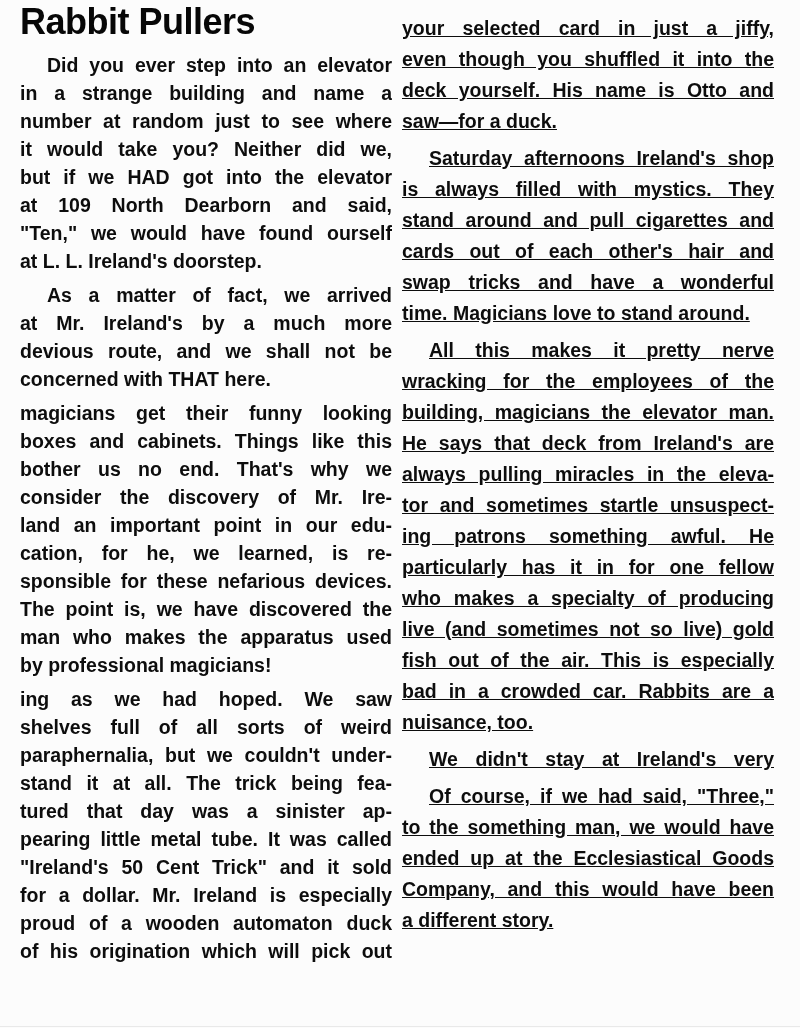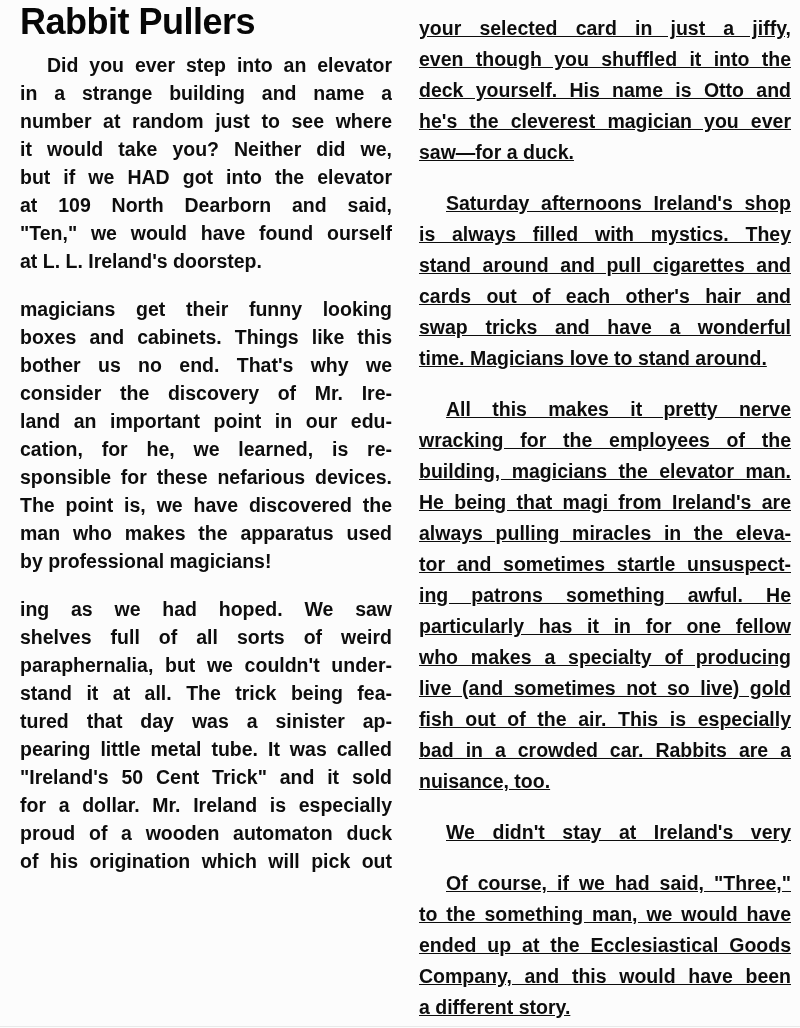--- a/index.html
+++ b/index.html
@@ -13,40 +13,40 @@
     overflow: hidden;
     background: #fcfcfc;
     color: #0d0d0d;
     font-family: "Liberation Sans", "DejaVu Sans", sans-serif;
   }
   .page {
     display: flex;
     box-sizing: border-box;
     width: 800px;
     padding: 2px 10px 0 20px;
-    gap: 27px;
+    gap: 10px;
   }
   .col {
     flex: 0 0 372px;
     width: 372px;
     font-size: 19.5px;
     font-weight: 700;
     letter-spacing: 0;
   }
   .col-left  { line-height: 28px; }
   .col-right { line-height: 31px; padding-top: 11px; text-decoration: underline; }
   .article-title {
     font-size: 36px;
     line-height: 40px;
     font-weight: 800;
     letter-spacing: -0.5px;
     color: #070707;
     margin: 0 0 9px 0;
   }
-  .paragraph + .paragraph { margin-top: 20px; }
+  .paragraph + .paragraph { margin-top: 6px; }
   .line {
     text-align: justify;
     text-align-last: left;
     overflow: hidden;
   }
   .line.fill   { text-align-last: justify; }
   .line.indent { text-indent: 27px; }
   .scan-edge {
     position: absolute;
     left: 0;
@@ -67,20 +67,26 @@
           <div class="line fill indent">Did you ever step into an elevator</div>
           <div class="line fill">in a strange building and name a</div>
           <div class="line fill">number at random just to see where</div>
           <div class="line fill">it would take you? Neither did we,</div>
           <div class="line fill">but if we HAD got into the elevator</div>
           <div class="line fill">at 109 North Dearborn and said,</div>
           <div class="line fill">"Ten," we would have found ourself</div>
           <div class="line">at L. L. Ireland's doorstep.</div>
         </div>
         <div class="paragraph">
+          <div class="line fill indent">As a matter of fact, we arrived</div>
+          <div class="line fill">at Mr. Ireland's by a much more</div>
+          <div class="line fill">devious route, and we shall not be</div>
+          <div class="line">concerned with THAT here.</div>
+        </div>
+        <div class="paragraph">
           <div class="line fill">magicians get their funny looking</div>
           <div class="line fill">boxes and cabinets. Things like this</div>
           <div class="line fill">bother us no end. That's why we</div>
           <div class="line fill">consider the discovery of Mr. Ire-</div>
           <div class="line fill">land an important point in our edu-</div>
           <div class="line fill">cation, for he, we learned, is re-</div>
           <div class="line fill">sponsible for these nefarious devices.</div>
           <div class="line fill">The point is, we have discovered the</div>
           <div class="line fill">man who makes the apparatus used</div>
           <div class="line">by professional magicians!</div>
@@ -98,36 +104,35 @@
           <div class="line fill">of his origination which will pick out</div>
         </div>
       </div>
   </div>
   <div class="col col-right">
     <div>
         <div class="paragraph">
           <div class="line fill">your selected card in just a jiffy,</div>
           <div class="line fill">even though you shuffled it into the</div>
           <div class="line fill">deck yourself. His name is Otto and</div>
-          <div class="line fill">he's the cleverest magician you ever</div>
           <div class="line">saw—for a duck.</div>
         </div>
         <div class="paragraph">
           <div class="line fill indent">Saturday afternoons Ireland's shop</div>
           <div class="line fill">is always filled with mystics. They</div>
           <div class="line fill">stand around and pull cigarettes and</div>
           <div class="line fill">cards out of each other's hair and</div>
           <div class="line fill">swap tricks and have a wonderful</div>
           <div class="line">time. Magicians love to stand around.</div>
         </div>
         <div class="paragraph">
           <div class="line fill indent">All this makes it pretty nerve</div>
           <div class="line fill">wracking for the employees of the</div>
           <div class="line fill">building, magicians the elevator man.</div>
-          <div class="line fill">He being that magi from Ireland's are</div>
+          <div class="line fill">He says that deck from Ireland's are</div>
           <div class="line fill">always pulling miracles in the eleva-</div>
           <div class="line fill">tor and sometimes startle unsuspect-</div>
           <div class="line fill">ing patrons something awful. He</div>
           <div class="line fill">particularly has it in for one fellow</div>
           <div class="line fill">who makes a specialty of producing</div>
           <div class="line fill">live (and sometimes not so live) gold</div>
           <div class="line fill">fish out of the air. This is especially</div>
           <div class="line fill">bad in a crowded car. Rabbits are a</div>
           <div class="line">nuisance, too.</div>
         </div>

